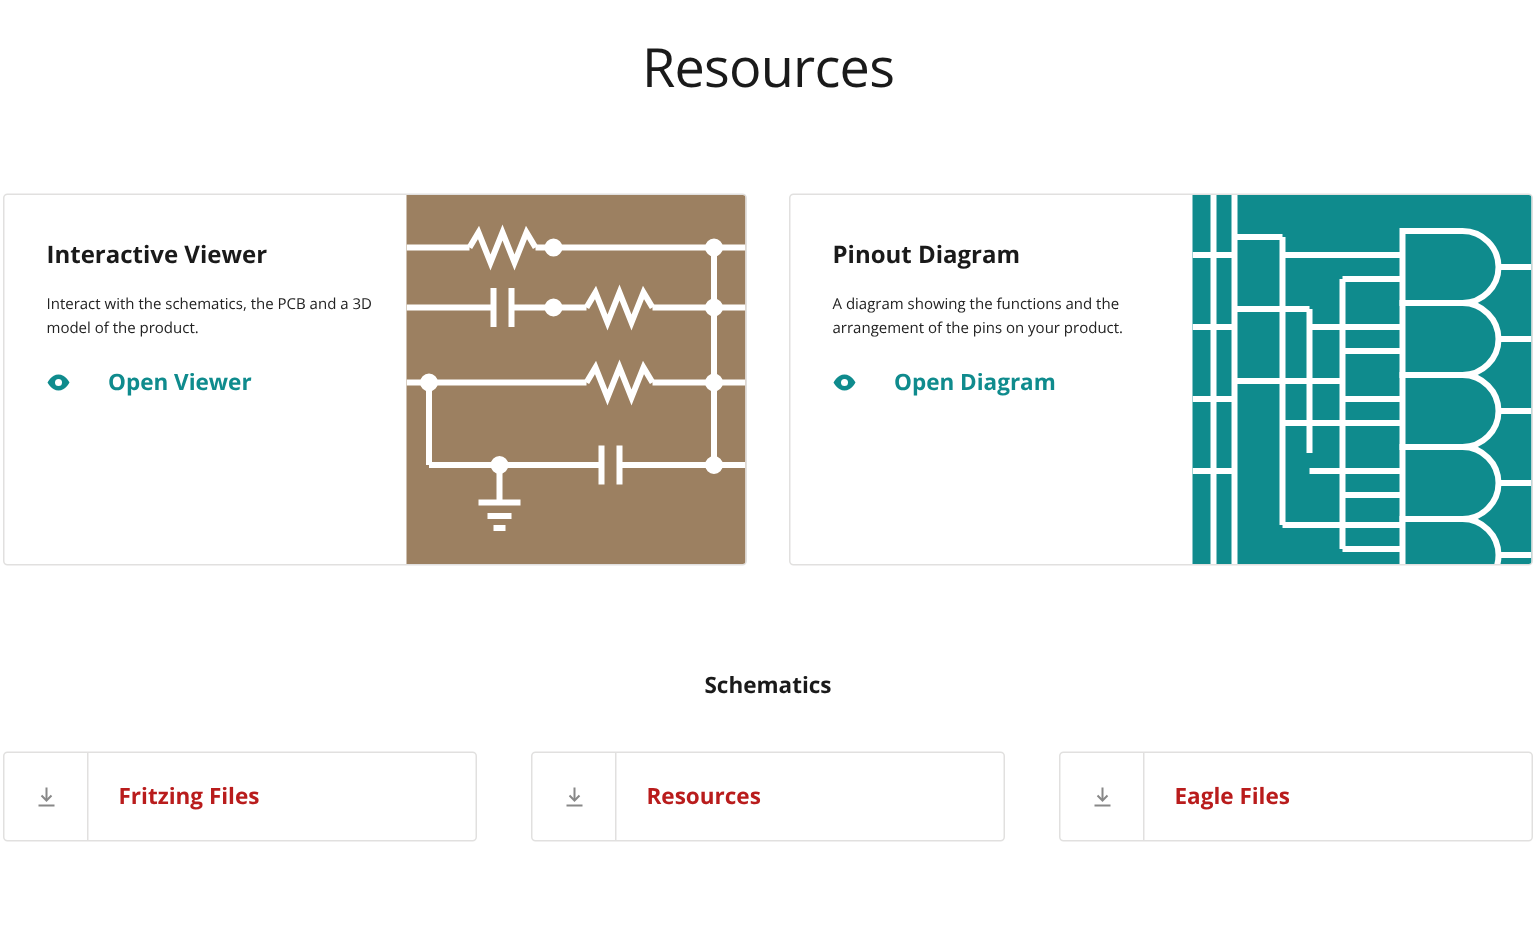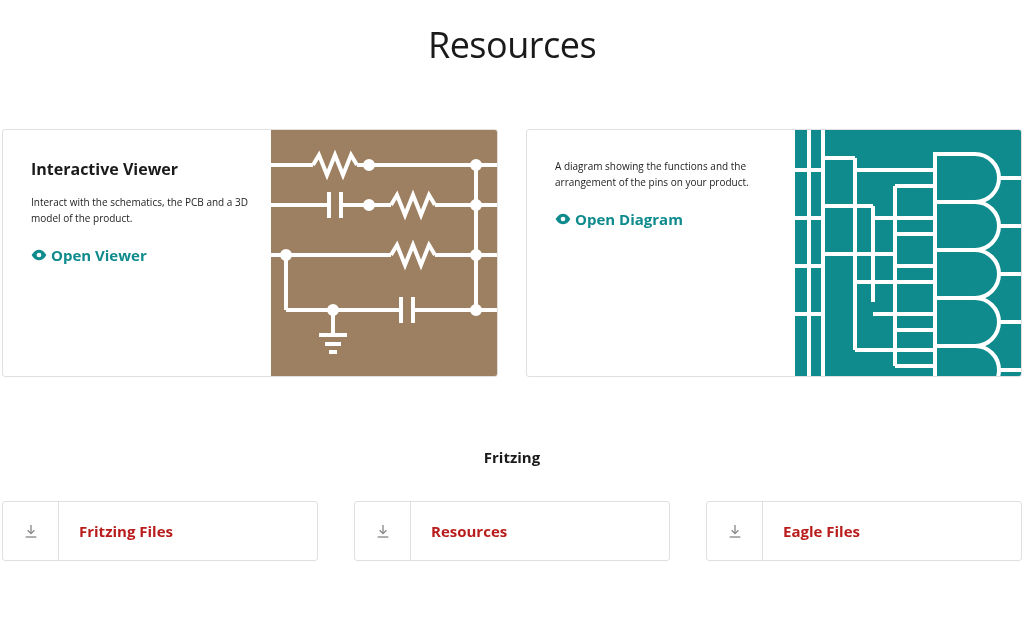--- a/index.html
+++ b/index.html
@@ -48,21 +48,21 @@
     }
     .card-desc {
       font-size: 10px;
       color: #222;
       line-height: 1.6;
       margin-bottom: 18px;
     }
     .card-link {
       display: inline-flex;
       align-items: center;
-      gap: 4px;
+      gap: 25px;
       font-size: 15px;
       font-weight: 700;
       color: #0f8b8d;
       text-decoration: none;
       cursor: pointer;
     }
     .card-image {
       width: 226px;
       flex-shrink: 0;
       display: flex;
@@ -176,20 +176,21 @@
             <line x1="205" y1="125" x2="205" y2="180"></line>
             <circle cx="205" cy="180" r="4" fill="#fff"></circle>
             <circle cx="62" cy="180" r="4" fill="#fff"></circle>
           </g>
         </svg>
       </div>
     </div>
 
     <div class="card">
       <div class="card-content">
+        <div class="card-title">Pinout Diagram</div>
         <div class="card-desc">A diagram showing the functions and the arrangement of the pins on your product.</div>
         <a class="card-link">
           <span class="eye-icon">
             <svg width="16" height="12" viewBox="0 0 24 16" fill="none">
               <path d="M12 0C5 0 1 8 1 8s4 8 11 8 11-8 11-8-4-8-11-8z" fill="#0f8b8d"></path>
               <circle cx="12" cy="8" r="3.5" fill="#fff"></circle>
             </svg>
           </span>
           <span>Open Diagram</span>
         </a>
@@ -248,21 +249,21 @@
               <path d="M140 216 h40 a24 24 0 0 1 0 48 h-40 z"></path>
               <line x1="204" y1="240" x2="226" y2="240"></line>
             </g>
           </g>
         </svg>
       </div>
     </div>
 
   </div>
 
-  <div class="downloads-title">Fritzing</div>
+  <div class="downloads-title">Schematics</div>
 
   <div class="downloads-grid">
 
     <a class="download-item">
       <span class="download-icon-box dl-icon">
         <svg width="16" height="16" viewBox="0 0 24 24" fill="none" stroke="#888" stroke-width="2">
           <line x1="12" y1="3" x2="12" y2="15"></line>
           <polyline points="7,11 12,16 17,11"></polyline>
           <line x1="4" y1="21" x2="20" y2="21"></line>
         </svg>

